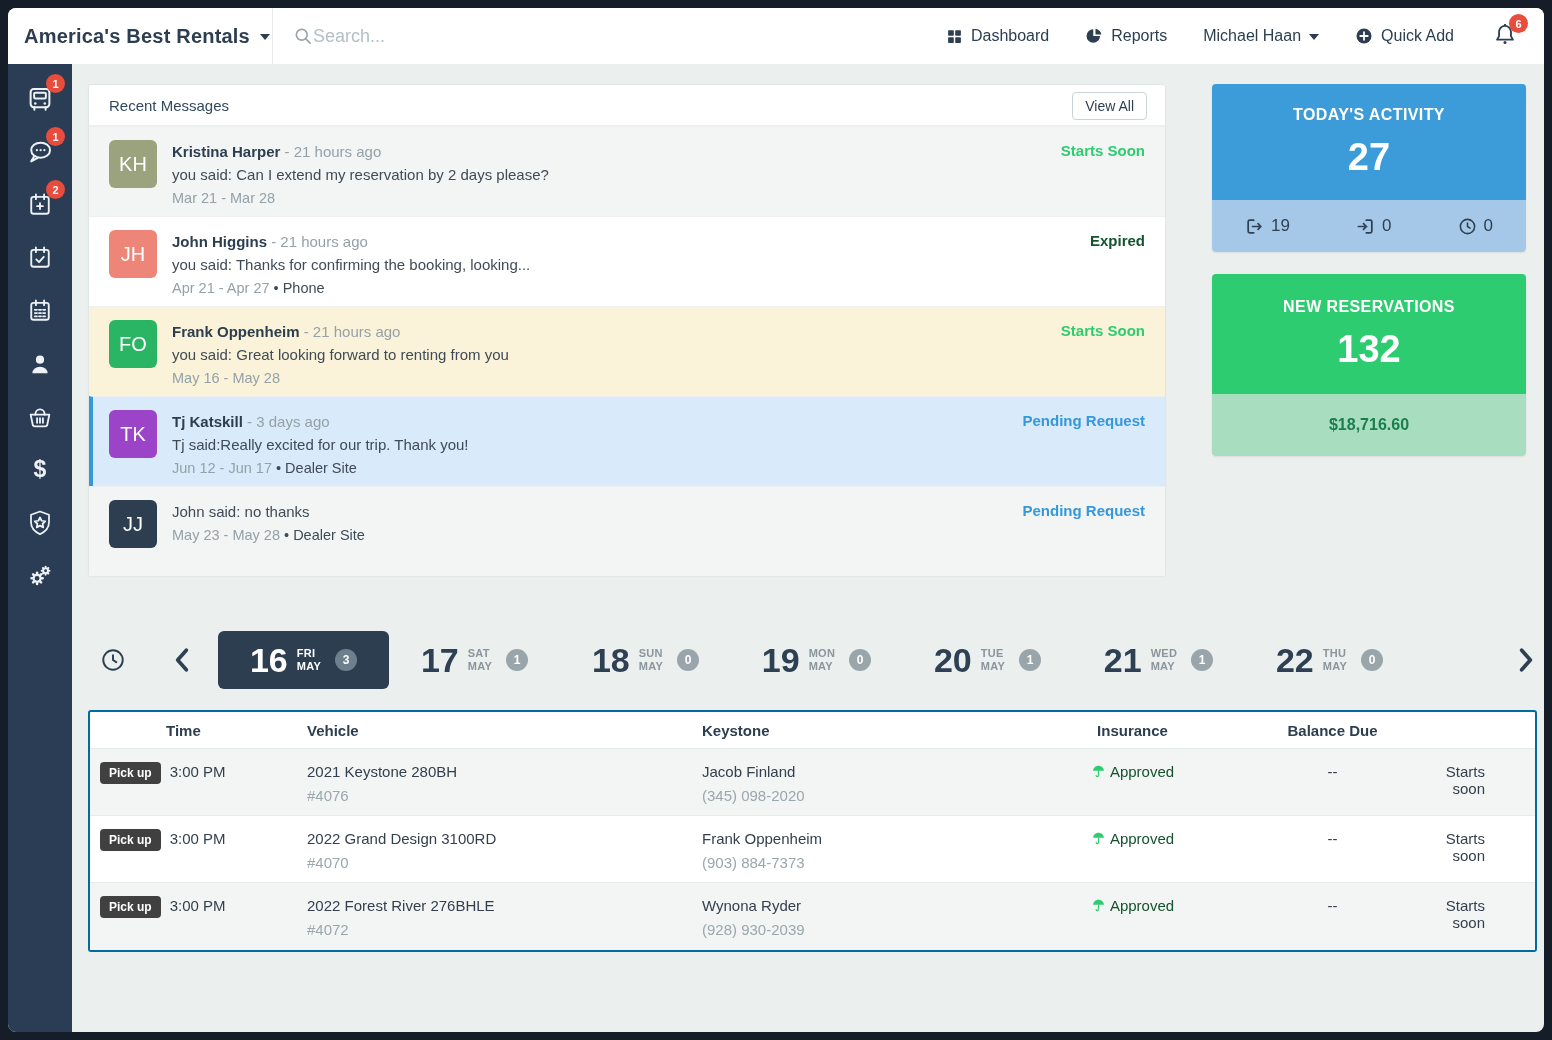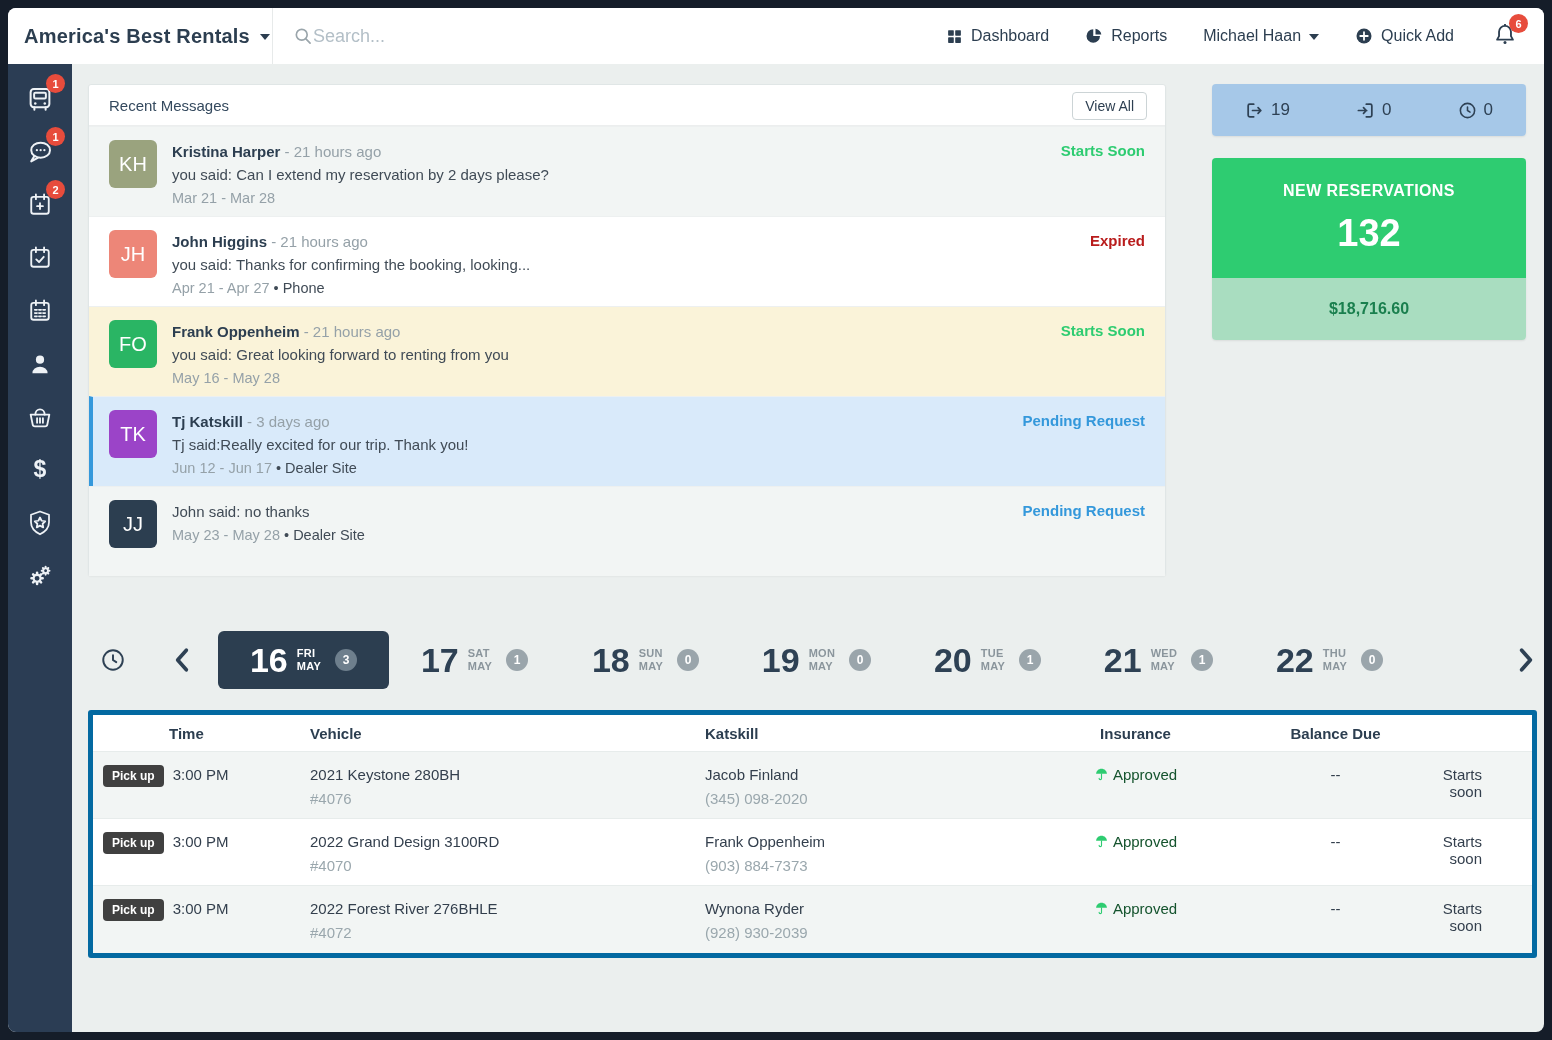--- a/index.html
+++ b/index.html
@@ -89,21 +89,21 @@
                 color:#8a959c; line-height:13px; letter-spacing:0.3px; }
   .day-badge { width:22px; height:22px; border-radius:50%; background:#9aa5ab; color:#fff;
                font-size:12px; font-weight:700; display:flex; align-items:center;
                justify-content:center; margin-left:5px; }
   .day-cell.selected { background:#2c3e50; }
   .day-cell.selected .day-num { color:#fff; }
   .day-cell.selected .day-labels { color:#fff; }
   .day-cell.selected .day-badge { background:#6e7f8d; }
 
   
-  .table-card { margin-top:10px; width:1449px; background:#fff; border:5px solid #0369a1;
+  .table-card { margin-top:10px; width:1449px; background:#fff; border:2px solid #0369a1;
                 border-radius:3px; }
   table { border-collapse:collapse; width:100%; table-layout:fixed; }
   col.c-time{width:205px} col.c-veh{width:395px} col.c-cust{width:330px}
   col.c-ins{width:225px} col.c-bal{width:175px}
   th { font-size:15px; font-weight:700; color:#2c3e50; text-align:left; padding:10px 0 9px; }
   th.th-time { padding-left:76px; }
   th.th-ins, th.th-bal { text-align:center; }
   td { font-size:15px; color:#333f4d; vertical-align:top; padding-top:14px; }
   tr.data-row { height:67px; border-top:1px solid #e7eceb; }
   tr.data-row.alt { background:#f2f5f4; }
@@ -271,21 +271,21 @@
 
           <div class="msg-row" style="background: rgb(255, 255, 255);">
             <div class="avatar" style="background: rgb(237, 134, 120);">
                 <span>JH</span>
               </div>
             <div class="msg-main">
               <div><span class="msg-name">John Higgins</span><span class="msg-time"> - 21 hours ago</span></div>
               <div class="msg-body"><span class="msg-prefix">you said:</span><span> Thanks for confirming the booking, looking...</span></div>
               <div><span class="msg-dates">Apr 21 - Apr 27</span><span class="msg-channel"> • Phone</span></div>
             </div>
-            <div class="msg-status" style="color: #b91c1c;">Expired</div>
+            <div class="msg-status" style="color: #14532d;">Expired</div>
           </div>
 
           <div class="msg-row" style="background: rgb(250, 243, 217);">
             <div class="avatar" style="background: rgb(42, 181, 100);">
                 <span>FO</span>
               </div>
             <div class="msg-main">
               <div><span class="msg-name">Frank Oppenheim</span><span class="msg-time"> - 21 hours ago</span></div>
               <div class="msg-body"><span class="msg-prefix">you said:</span><span> Great looking forward to renting from you</span></div>
               <div><span class="msg-dates">May 16 - May 28</span><span class="msg-channel"></span></div>
@@ -312,20 +312,24 @@
             <div class="msg-main">
               <div class="msg-body"><span class="msg-prefix">John said:</span><span> no thanks</span></div>
               <div><span class="msg-dates">May 23 - May 28</span><span class="msg-channel"> • Dealer Site</span></div>
             </div>
             <div class="msg-status" style="color: rgb(52, 152, 219);">Pending Request</div>
           </div>
         </div>
 
         <div class="right-col">
           <div class="stat-card">
+            <div class="activity-main" style="background: rgb(60, 155, 217);">
+              <div class="stat-title">TODAY'S ACTIVITY</div>
+              <div class="stat-count">27</div>
+            </div>
             <div class="activity-footer" style="background: rgb(166, 200, 232);">
               <div class="foot-item">
                 <svg width="19" height="19" viewBox="0 0 24 24" fill="none" stroke="#2e4154" stroke-width="2.2" stroke-linecap="round" stroke-linejoin="round">
                     <path d="M11 4 H6 a2 2 0 0 0 -2 2 v12 a2 2 0 0 0 2 2 h5"></path>
                     <path d="M9.5 12 h10.5 M16.5 8.5 L20 12 l-3.5 3.5"></path>
                   </svg>
                 <span>19</span>
               </div>
               <div class="foot-item">
                 <svg width="19" height="19" viewBox="0 0 24 24" fill="none" stroke="#2e4154" stroke-width="2.2" stroke-linecap="round" stroke-linejoin="round">
@@ -436,21 +440,21 @@
               <col class="c-veh">
               <col class="c-cust">
               <col class="c-ins">
               <col class="c-bal">
               <col>
             </colgroup>
           <thead>
             <tr>
               <th class="th-time">Time</th>
               <th style="padding-left:12px">Vehicle</th>
-              <th style="padding-left:12px">Katskill</th>
+              <th style="padding-left:12px">Keystone</th>
               <th class="th-ins">Insurance</th>
               <th class="th-bal">Balance Due</th>
               <th></th>
             </tr>
           </thead>
           <tbody>
             <tr class="data-row alt">
               <td><span class="pickup-badge">Pick up</span><span>3:00 PM</span></td>
               <td style="padding-left:12px">
                   <div>2021 Keystone 280BH</div>

